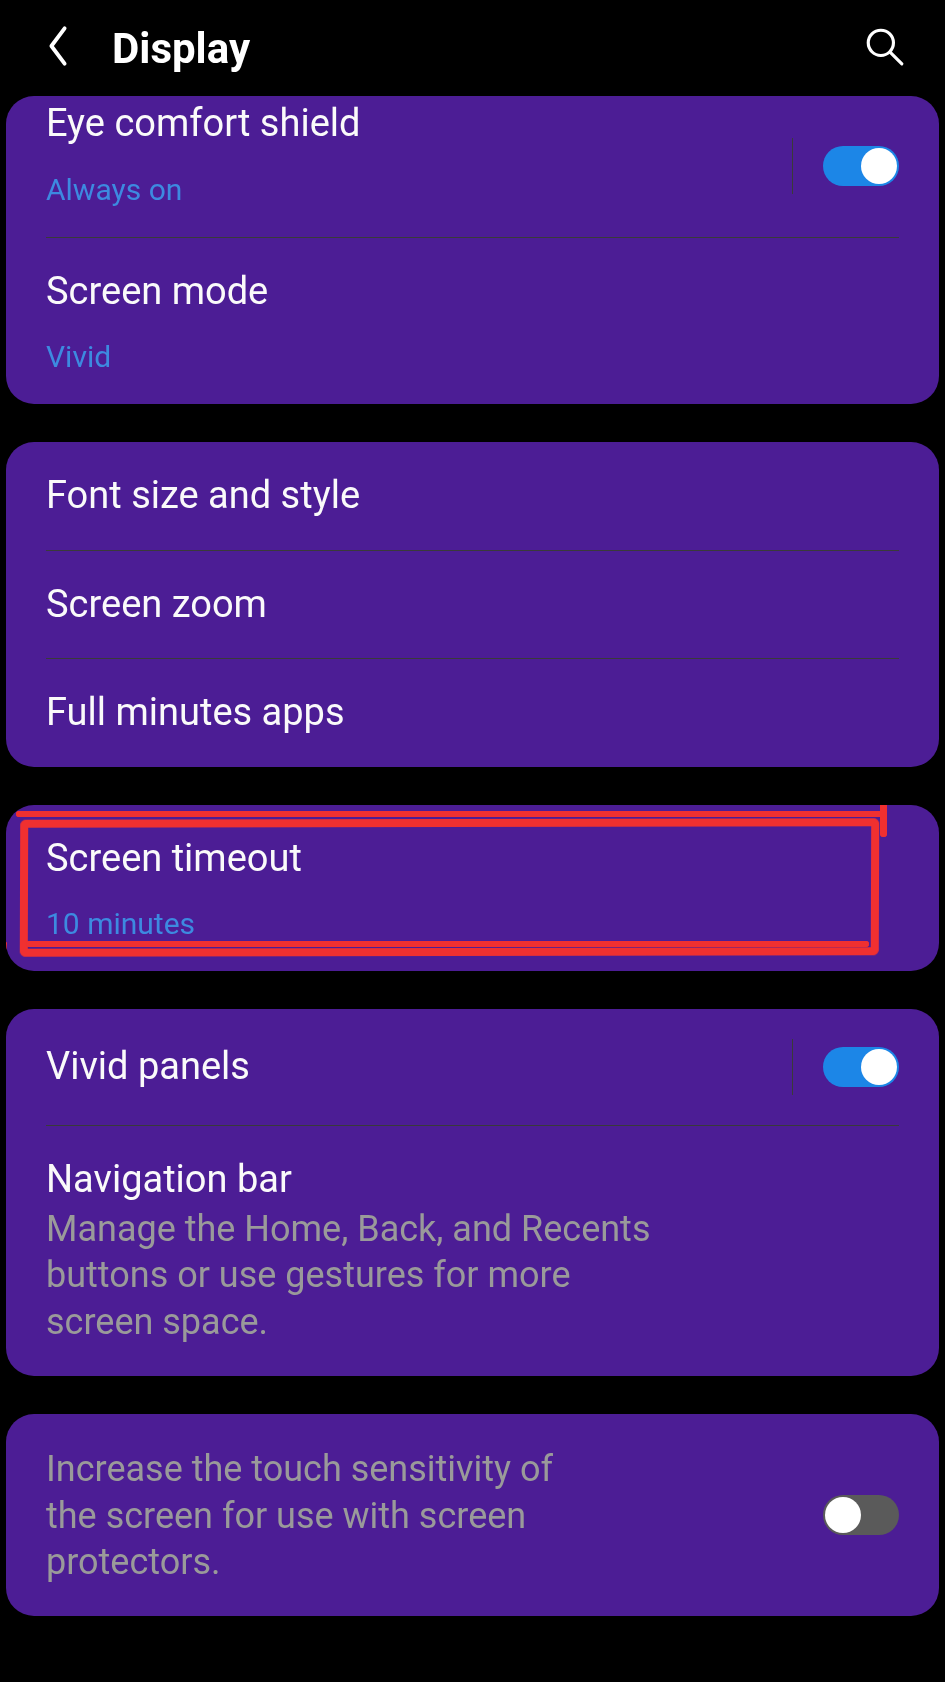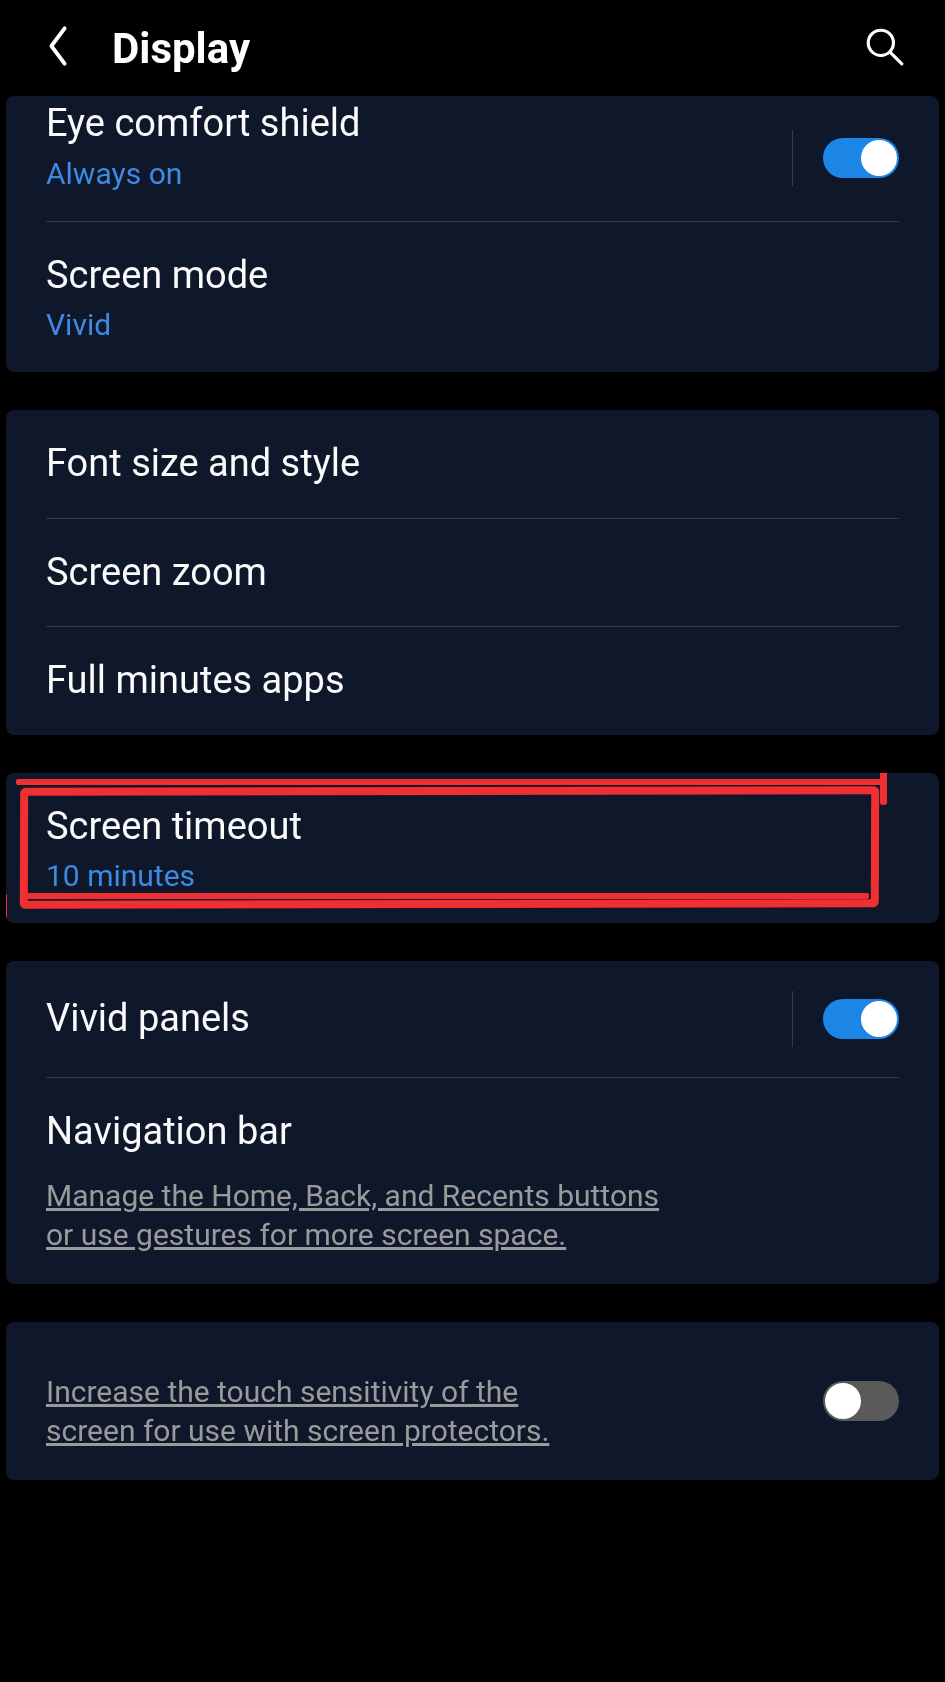--- a/index.html
+++ b/index.html
@@ -7,32 +7,32 @@
     .header {
       display: flex; align-items: center; justify-content: space-between;
       height: 96px; padding: 0 40px 0 44px;
     }
     .header-left { display: flex; align-items: center; gap: 40px; }
     .back-icon svg { width: 28px; height: 44px; stroke: #fff; stroke-width: 3.5; fill: none; }
     .title { color: #fff; font-size: 42px; font-weight: 700; }
     .search-icon svg { width: 42px; height: 42px; stroke: #fff; stroke-width: 3; fill: none; }
 
     .card {
-      background: #0f172a; border-radius: 8px; margin: 0 6px; overflow: hidden;
+      background: #4c1d95; border-radius: 28px; margin: 0 6px; overflow: hidden;
     }
     .gap-lg { height: 38px; }
     .item {
       padding: 30px 40px; position: relative;
     }
     .item.row {
       display: flex; align-items: center; justify-content: space-between;
     }
     .label { color: #fafafa; font-size: 38px; font-weight: 400; line-height: 1.25; }
-    .sub  { color: #3d8ae0; font-size: 30px; font-weight: 400; margin-top: 8px; }
-    .desc { color: #9a9a9a; font-size: 30px; font-weight: 400; margin-top: 20px; line-height: 1.3; max-width: 640px; text-decoration: underline;}
+    .sub  { color: #3d8ae0; font-size: 30px; font-weight: 400; margin-top: 24px; }
+    .desc { color: #9a9a9a; font-size: 36px; font-weight: 400; margin-top: 2px; line-height: 1.3; max-width: 640px;}
     .divider { height: 1px; background: #3a3a3a; margin: 0 40px; }
 
     .clip-top .label { margin-top: -26px; } 
 
     .toggle {
       width: 76px; height: 40px; border-radius: 20px; position: relative; flex-shrink: 0;
     }
     .toggle.on  { background: #1c86e7; }
     .toggle.off { background: #5a5a5a; }
     .knob {

